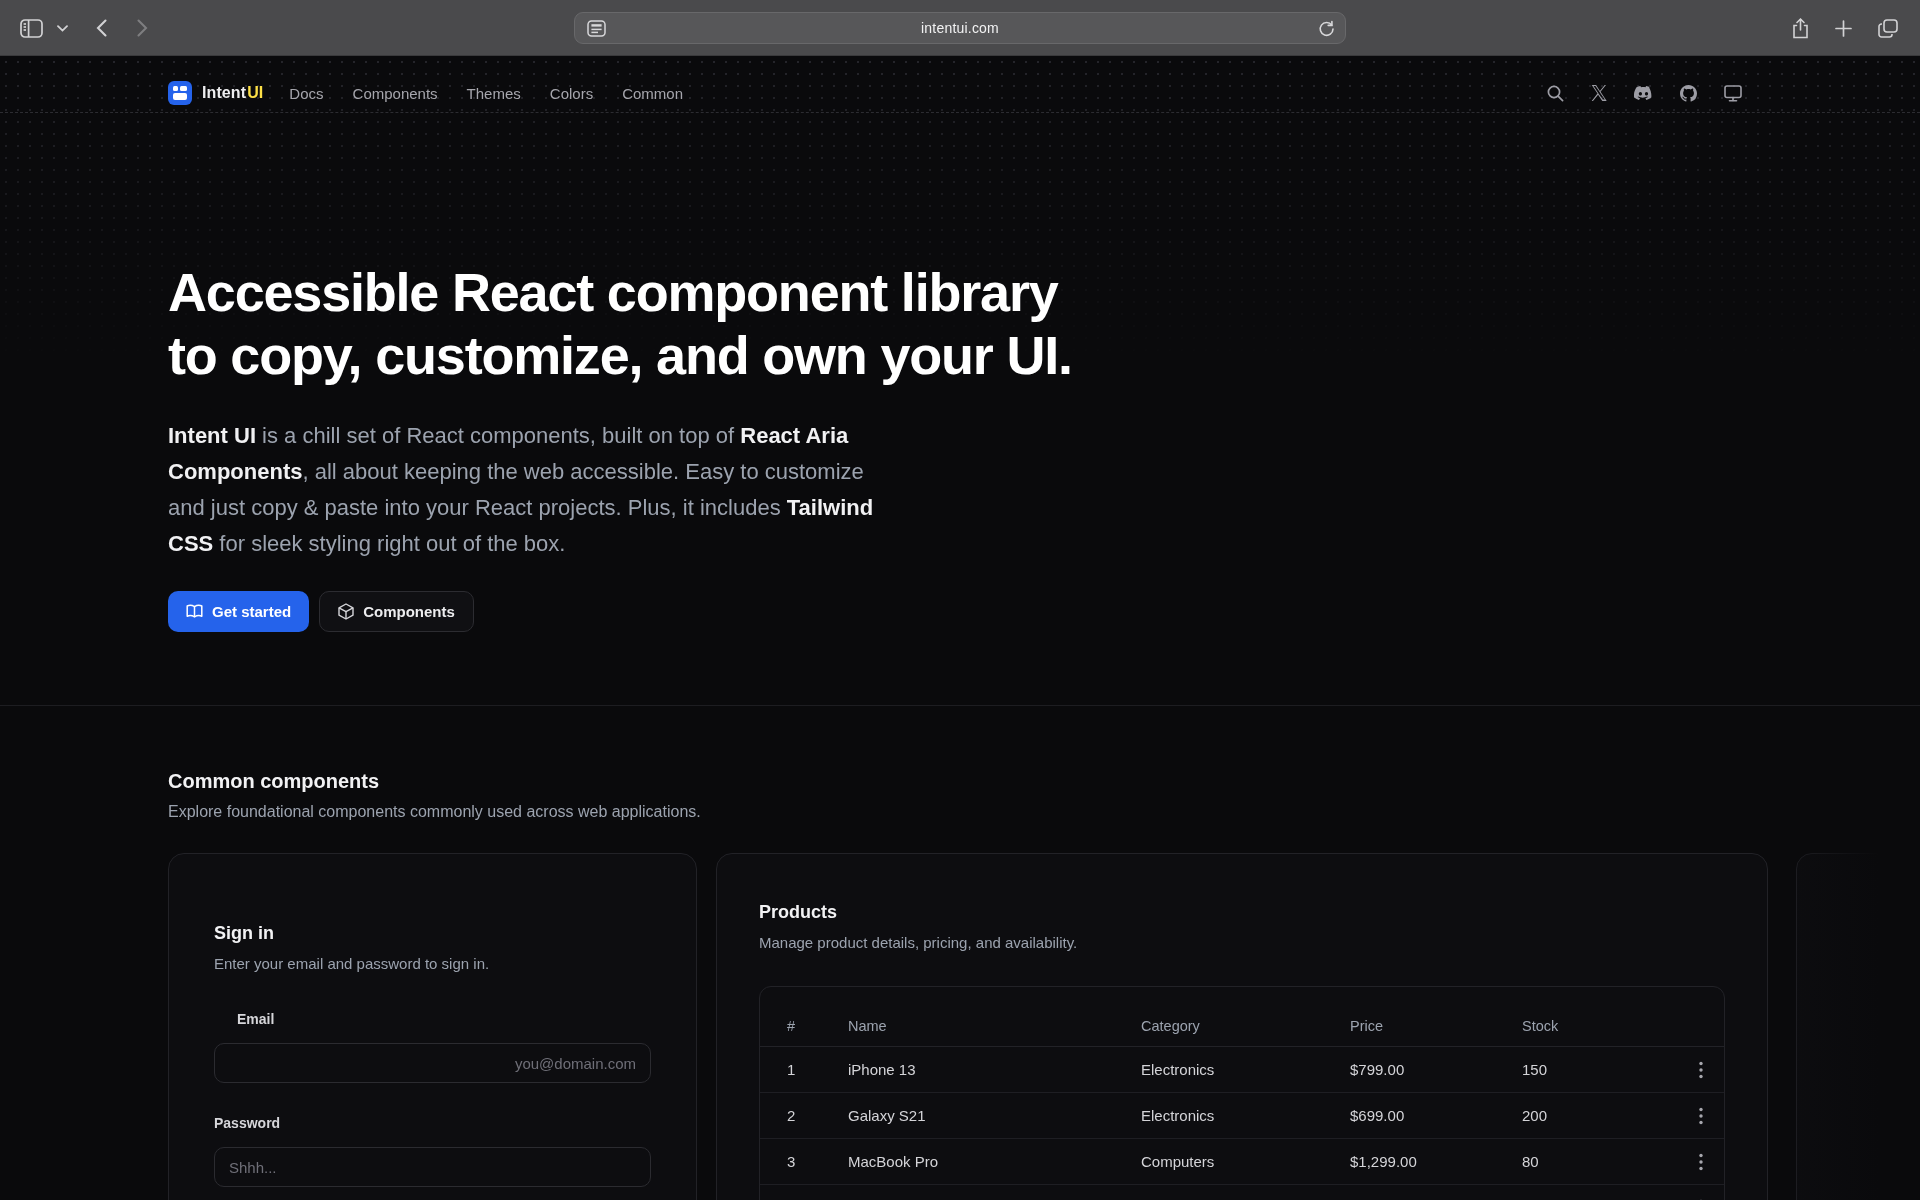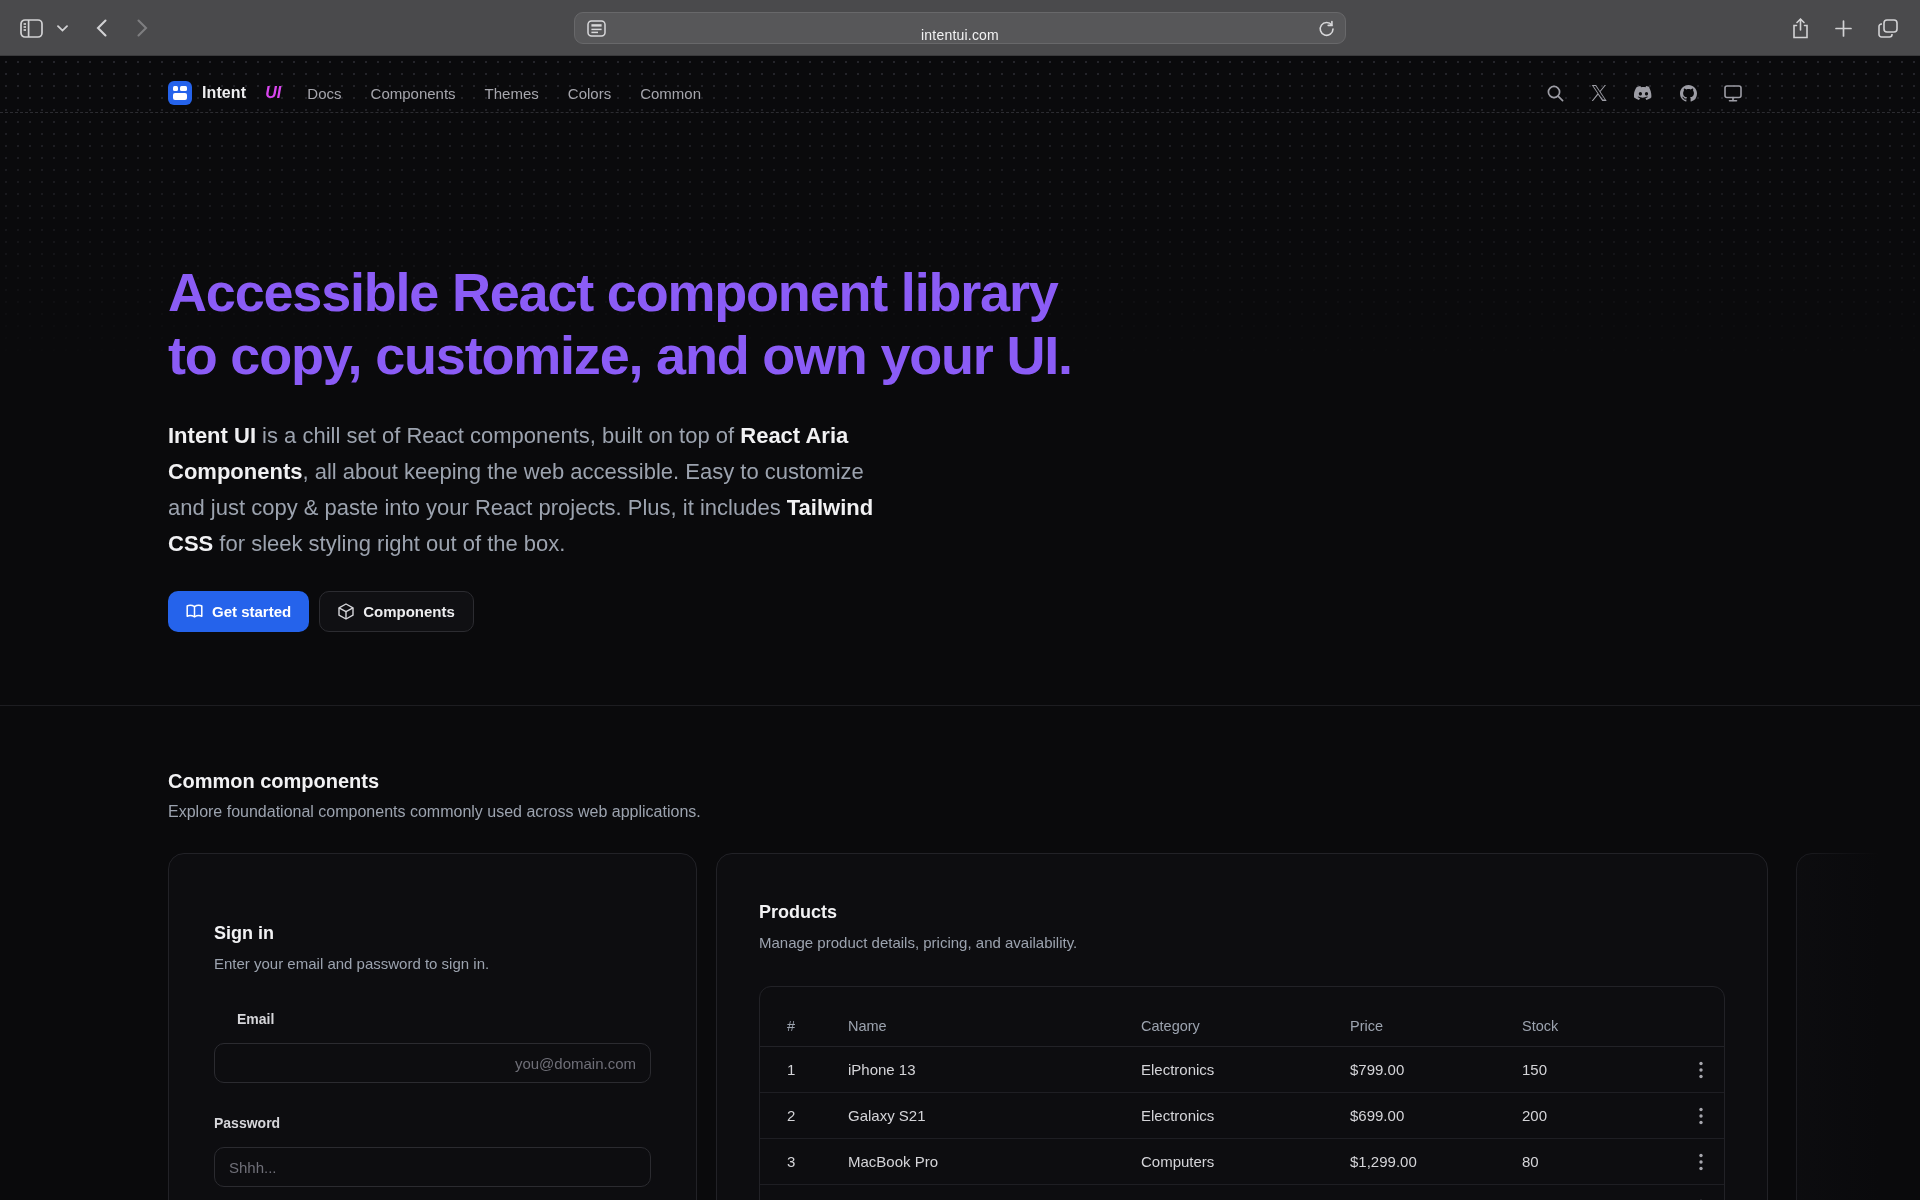--- a/index.html
+++ b/index.html
@@ -8,21 +8,21 @@
 
   
   .chrome { position:absolute; top:0; left:0; width:1920px; height:56px;
             background:#4a4a4c; border-bottom:1px solid #3a3a3c; }
   .chrome svg { display:block; }
   .chrome-left { position:absolute; left:20px; top:0; height:56px; display:flex; align-items:center; gap:14px; }
   .chrome-btn { display:flex; align-items:center; justify-content:center; color:#d2d2d4; }
   .chrome-btn.dim { color:#7e7e80; }
   .urlbar { position:absolute; left:50%; top:12px; transform:translateX(-50%);
             width:772px; height:32px; background:#575759; border:1px solid #68686a;
-            border-radius:9px; display:flex; align-items:flex-end; justify-content:center; }
+            border-radius:9px; display:flex; align-items:center; justify-content:center; }
   .urlbar-text { color:#f2f2f3; font-size:14px; letter-spacing:.2px; }
   .reader-icon { position:absolute; left:12px; top:7px; color:#d8d8da; }
   .reload-icon { position:absolute; right:10px; top:7px; color:#d8d8da; }
   .chrome-right { position:absolute; right:22px; top:0; height:56px; display:flex; align-items:center; gap:26px; color:#d2d2d4; }
 
   
   .page { position:absolute; top:56px; left:0; width:1920px; height:1144px;
           background:#0a0a0c; overflow:hidden; }
   .dots { position:absolute; top:0; left:0; width:1920px; height:320px;
           background-image:radial-gradient(#25252b 1px, transparent 1.4px);
@@ -35,28 +35,28 @@
             border-bottom:1px dashed #2c2c31; display:flex; align-items:center;
             justify-content:space-between; padding:18px 178px 0 168px; }
   .nav-left { display:flex; align-items:center; }
   .brand { display:flex; align-items:center; gap:10px; margin-right:26px; }
   .brand-logo { width:24px; height:24px; border-radius:6px; background:#2563eb; position:relative; }
   .brand-logo i { position:absolute; background:#fff; border-radius:1.5px; }
   .brand-logo .b1 { left:5px; top:5px; width:5px; height:5px; }
   .brand-logo .b2 { left:12px; top:5px; width:7px; height:5px; }
   .brand-logo .b3 { left:5px; top:12px; width:14px; height:7px; border-radius:2px; }
   .brand-name { font-size:16px; font-weight:700; color:#ededef; letter-spacing:.1px; }
-  .brand-name .muted { color:#d946ef; font-weight:600; margin-left:19px;font-style:italic; }
+  .brand-name .muted { color:#fde047; font-weight:600; margin-left:1px; }
   .nav-links { display:flex; align-items:center; gap:29px; }
   .nav-link { color:#a6a6ad; font-size:15px; cursor:pointer; }
   .nav-icons { display:flex; align-items:center; gap:27px; color:#9d9da5; }
   .nav-icons svg { display:block; }
 
   
-  .hero-title { position:absolute; left:168px; top:205px; color:#8b5cf6;
+  .hero-title { position:absolute; left:168px; top:205px; color:#ffffff;
                 font-size:54px; line-height:63px; font-weight:700; letter-spacing:-1.2px; }
   .hero-desc { position:absolute; left:168px; top:362px; font-size:22px; line-height:36px; color:#9ca3af; }
   .hero-desc b { color:#f1f1f3; font-weight:700; }
   .hero-buttons { position:absolute; left:168px; top:535px; display:flex; gap:10px; }
   .btn { height:41px; border-radius:10px; display:flex; align-items:center; gap:9px;
          font-size:15px; font-weight:600; padding:16px 18px; cursor:pointer; }
   .btn-primary { background:#2563eb; color:#ffffff; }
   .btn-secondary { background:#101013; color:#ededef; border:1px solid #2c2c31; }
   .btn svg { display:block; }
 

